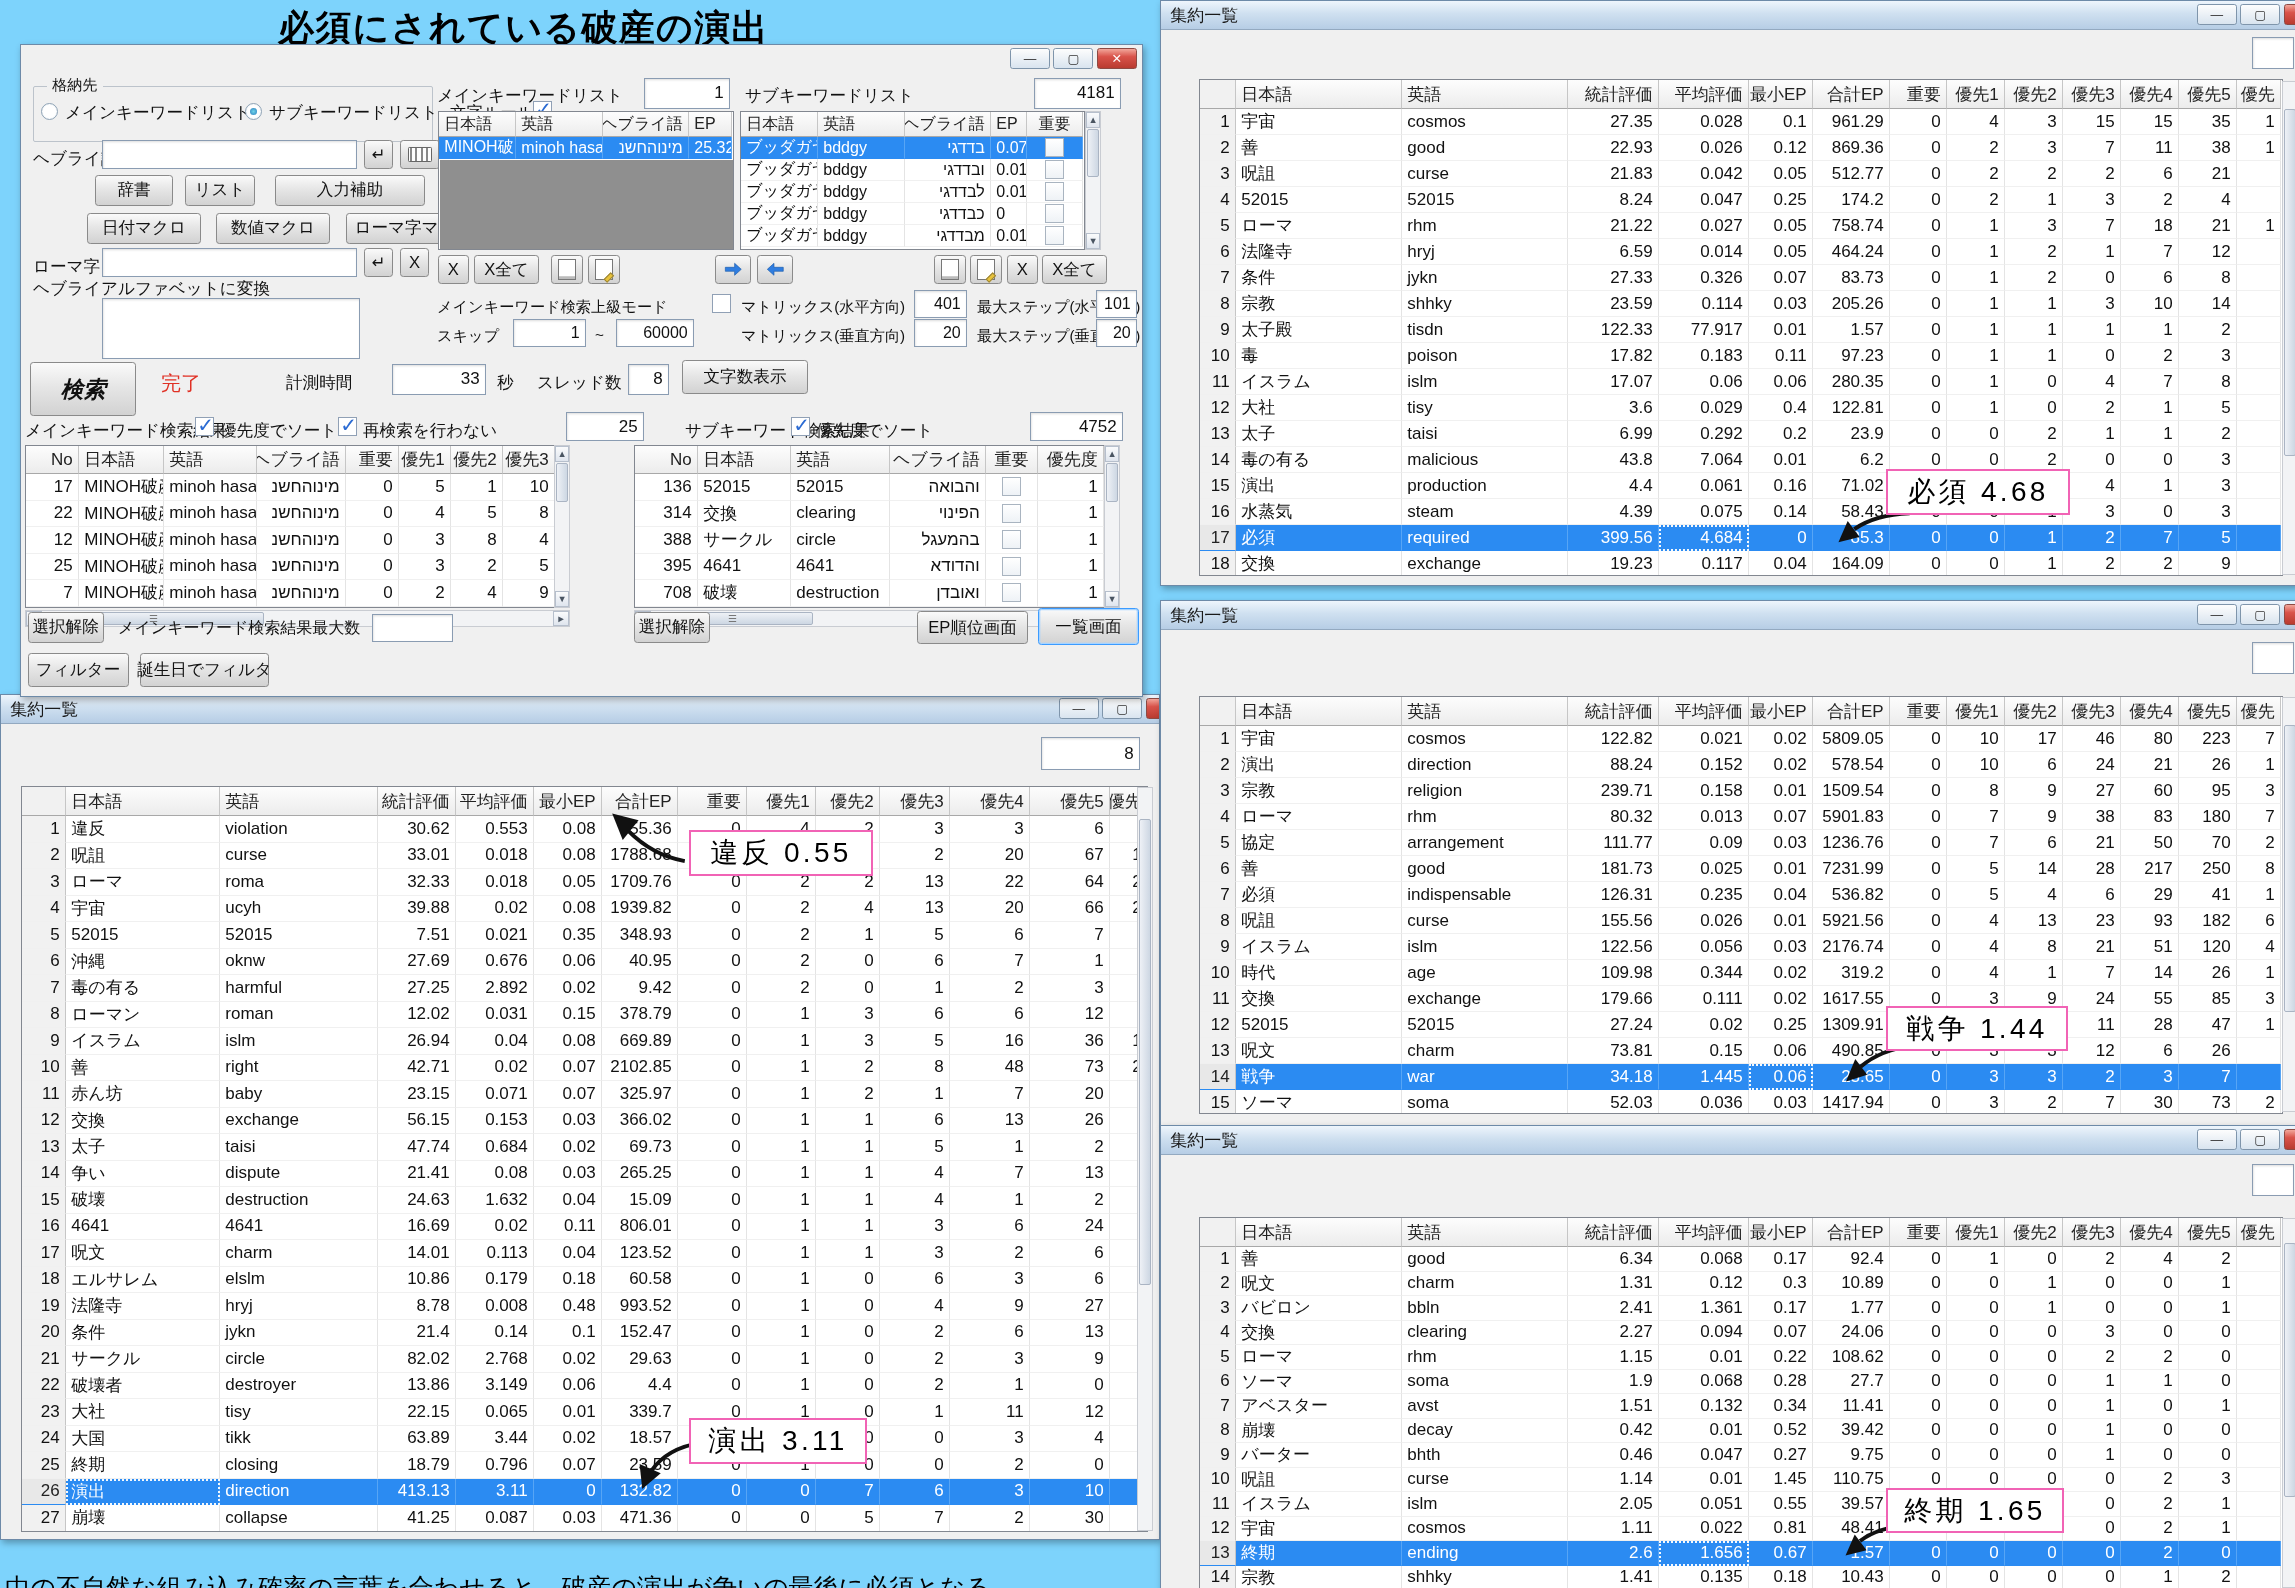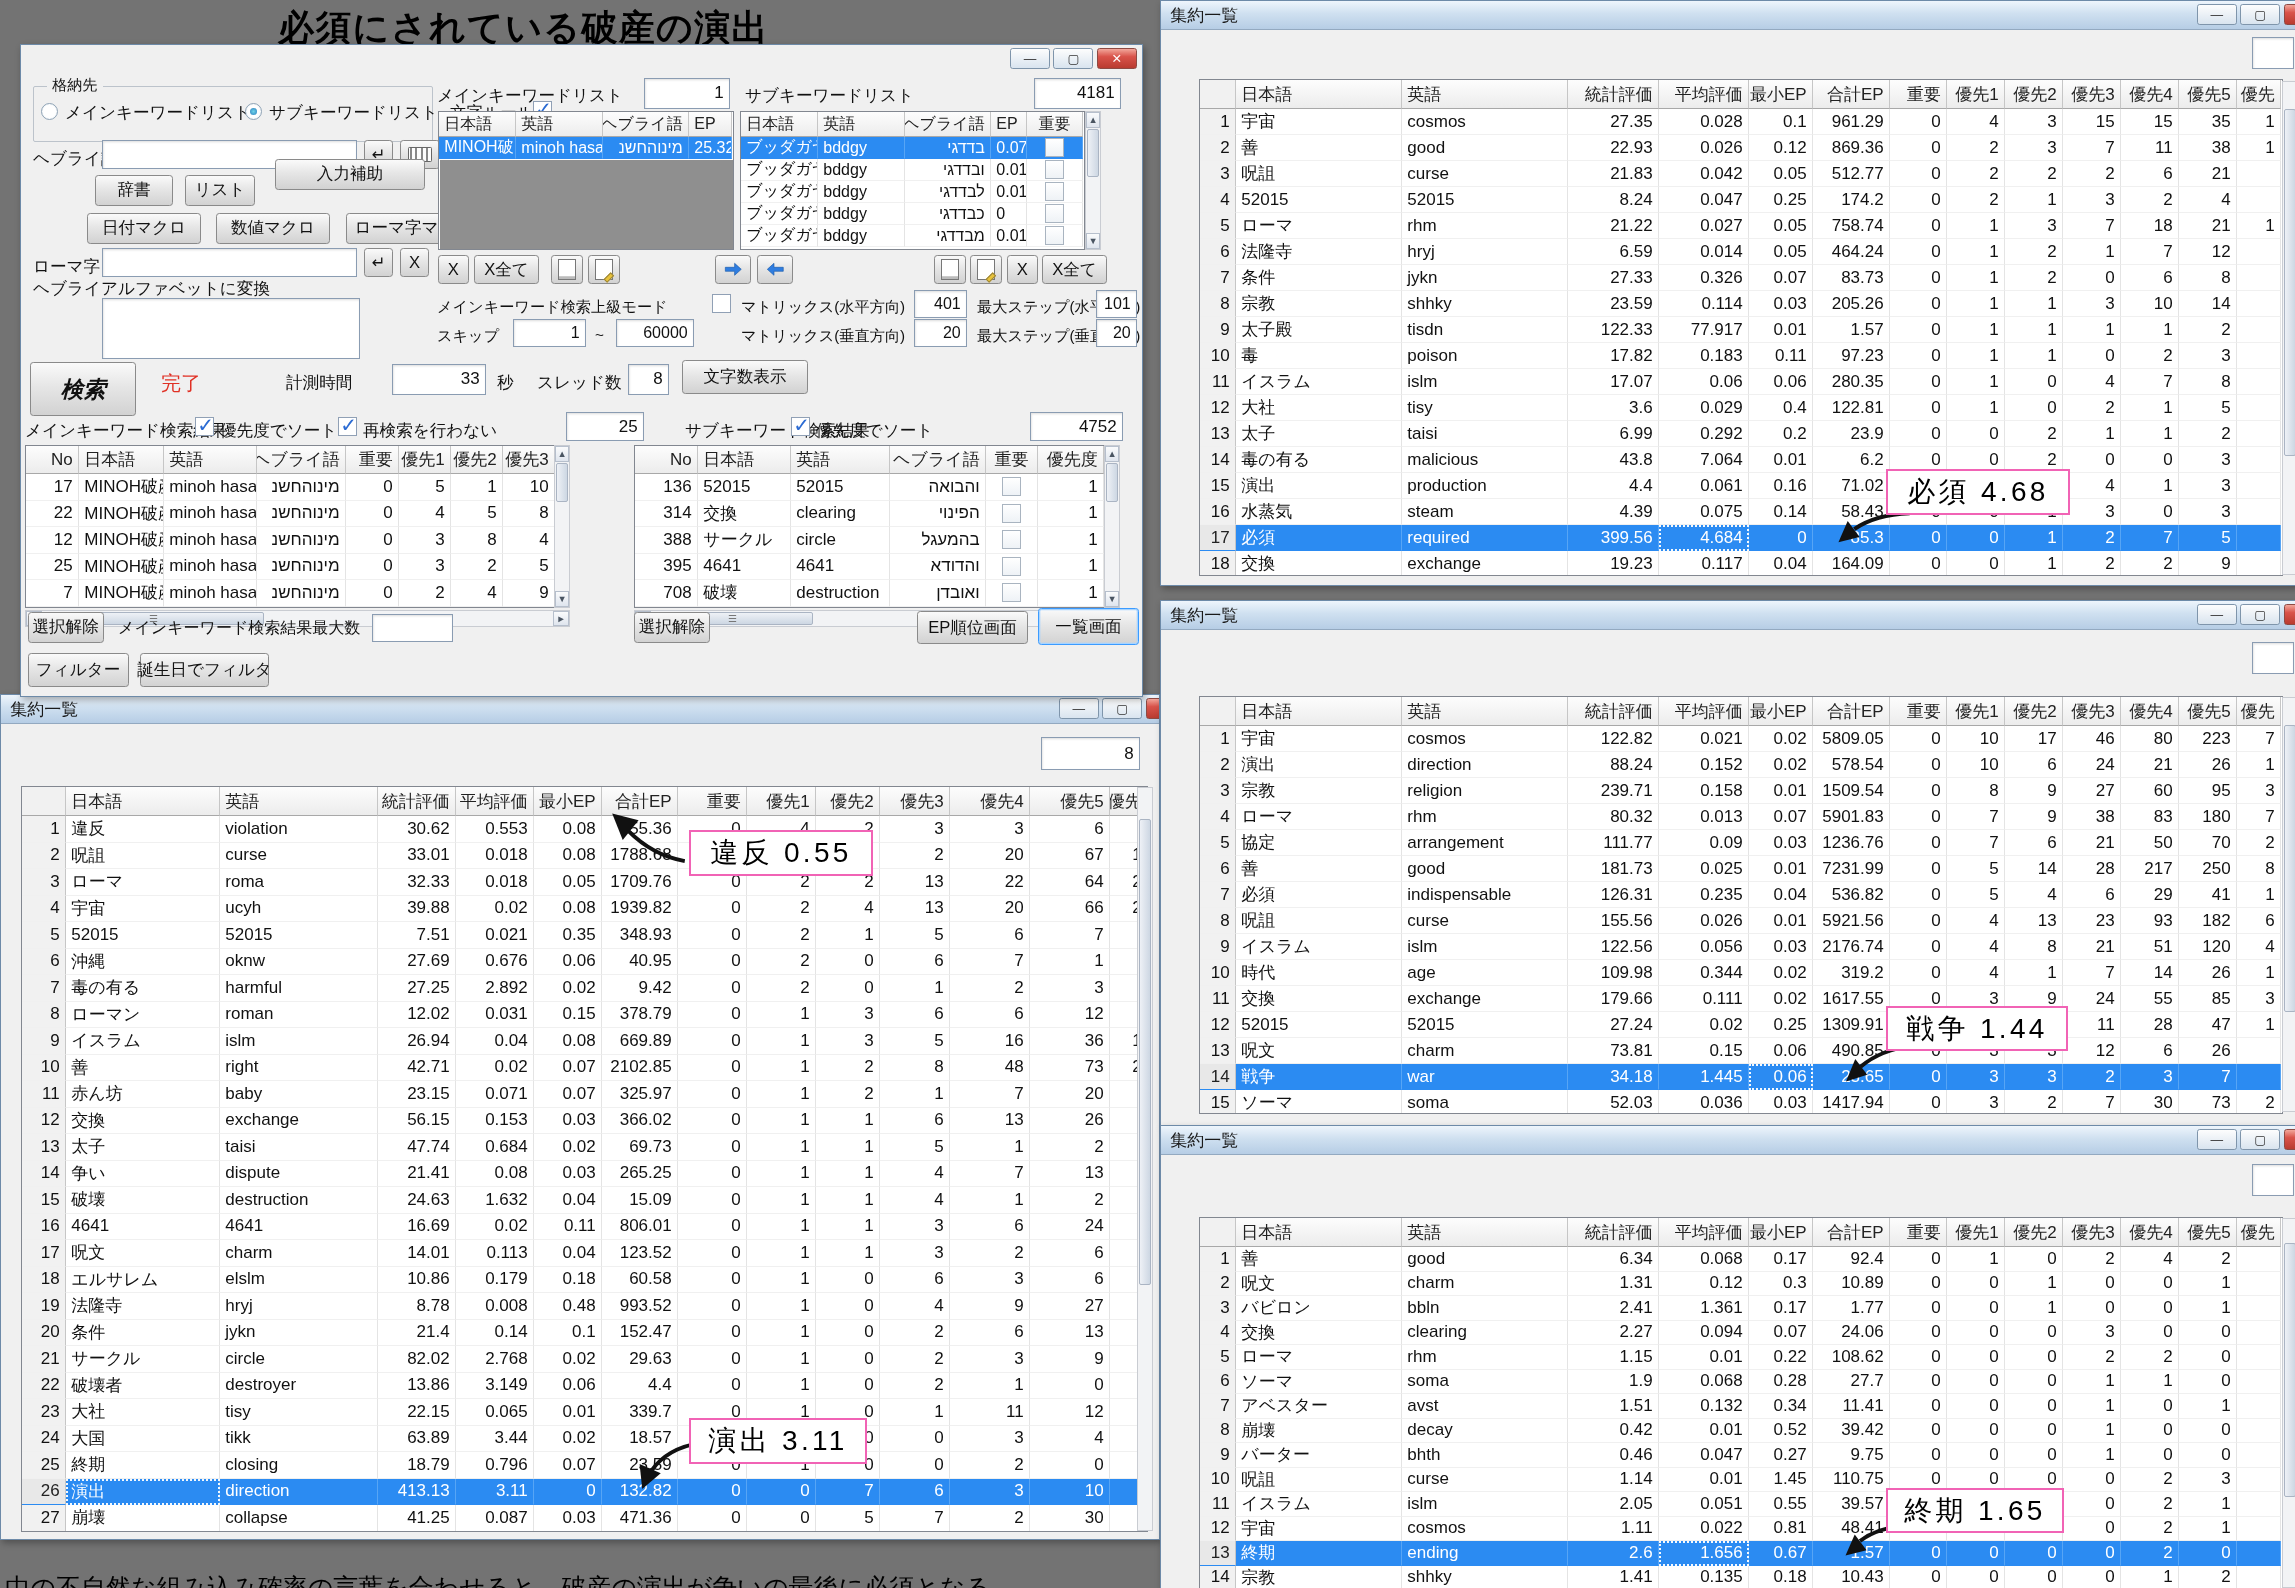--- a/index.html
+++ b/index.html
@@ -1,16 +1,16 @@
 <!DOCTYPE html>
 <html style="font-size:10.6px"><head>
 <meta charset="utf-8">
 <style>
   html,body{margin:0;padding:0;background:#fff;}
-  #page{position:relative;width:2295px;height:1588px;background:#737373;overflow:hidden;
+  #page{position:relative;width:2295px;height:1588px;background:#7dd3fc;overflow:hidden;
         font-family:"Liberation Sans","DejaVu Sans",sans-serif;color:#111;text-align:center;}
   
   .win{position:absolute;border:1.3px solid #6d8aa8;background:#f0f0f0;overflow:hidden;
        box-shadow:2px 2.7px 6.6px rgba(0,0,0,.30);}
   .titlebar{position:absolute;left:0;right:0;top:0;height:28px;
        background:linear-gradient(#eef5fc,#cfe0f0 45%,#b6cde5);
        border-bottom:0.7px solid #93a9c0;display:flex;align-items:center;
        padding-left:9.3px;font-size:17px;color:#1a1a1a;}
   .tb-btns{position:absolute;top:3.3px;display:flex;gap:3.3px;}
   .tb-btn{width:40px;height:21px;border:0.7px solid #7f95ab;border-radius:2.7px;
@@ -118,21 +118,21 @@
     <div class="btn" style="left:343px;top:95px;width:29px;height:29px;">
         <span>↵</span>
       </div>
     <div class="btn" style="left:379px;top:95px;width:40px;height:29px;">
         <span class="icon-kbd"></span>
       </div>
     <div class="btn" style="left:429px;top:95px;width:29px;height:29px;">X</div>
 
     <div class="btn" style="left:74px;top:130px;width:78px;height:30.5px;">辞書</div>
     <div class="btn" style="left:164px;top:130px;width:70px;height:30.5px;">リスト</div>
-    <div class="btn" style="left:254px;top:114px;width:150px;height:30.5px;font-family:Liberation Serif, serif;">入力補助</div>
+    <div class="btn" style="left:254px;top:130px;width:150px;height:30.5px;font-family:Liberation Serif, serif;">入力補助</div>
 
     <div class="btn" style="left:66px;top:168px;width:114px;height:30.5px;">日付マクロ</div>
     <div class="btn" style="left:195px;top:168px;width:114px;height:30.5px;">数値マクロ</div>
     <div class="btn" style="left:325px;top:168px;width:135px;height:30.5px;">ローマ字マクロ</div>
 
     <div class="lbl" style="left:12px;top:211px;">ローマ字</div>
     <div class="numbox inputbox" style="left:81px;top:203px;width:255px;height:29px;"></div>
     <div class="btn" style="left:343px;top:203px;width:29px;height:29px;">
         <span>↵</span>
       </div>

